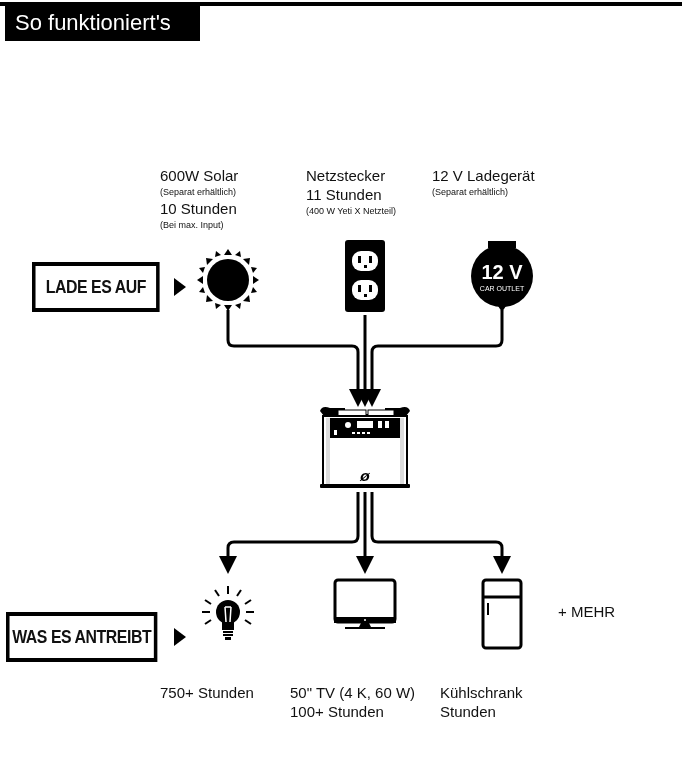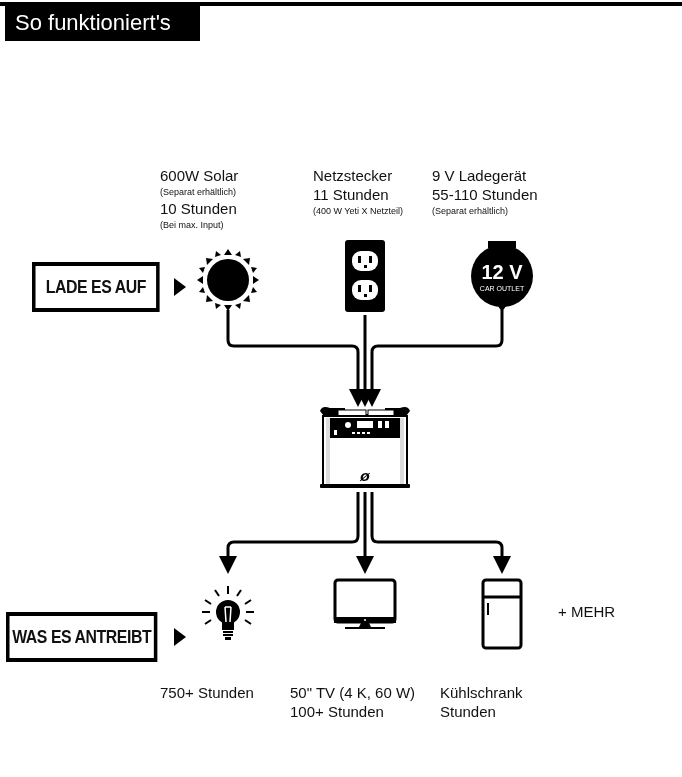--- a/index.html
+++ b/index.html
@@ -7,21 +7,21 @@
   .top-rule { position: absolute; left: 0; top: 2px; width: 682px; height: 4px; background: #000; }
   .title-box { position: absolute; left: 5px; top: 4px; width: 195px; height: 37px; background: #000000; color: #fff; font-family: "Liberation Sans", sans-serif; font-size: 22px; line-height: 37px; padding-left: 10px; box-sizing: border-box; }
   .diagram-svg { position: absolute; left: 0; top: 0; }
   .label-box { position: absolute; border: 4px solid #000; background: #fff; box-sizing: border-box; font-family: "Liberation Sans", sans-serif; font-weight: bold; font-size: 18px; letter-spacing: -0.5px; display: flex; align-items: center; justify-content: center; transform: scaleX(0.88); transform-origin: left center; }
   .label-charge { left: 32px; top: 262px; width: 145px; height: 50px; }
   .label-powers { left: 6px; top: 612px; width: 172px; height: 50px; }
   .caption { position: absolute; text-align: left; font-family: "Liberation Sans", sans-serif; }
   .caption .big { font-size: 15px; line-height: 19px; }
   .caption .small { font-size: 9px; line-height: 14px; }
   .cap-solar { left: 160px; top: 166px; width: 130px; }
-  .cap-wall { left: 313px; top: 166px; width: 130px; }
+  .cap-wall { left: 306px; top: 166px; width: 130px; }
   .cap-car { left: 432px; top: 166px; width: 150px; }
   .cap-lights { left: 160px; top: 683px; width: 140px; }
   .cap-tv { left: 290px; top: 683px; width: 170px; }
   .cap-fridge { left: 440px; top: 683px; width: 140px; }
   .more-label { position: absolute; left: 558px; top: 603px; font-family: "Liberation Sans", sans-serif; font-size: 15px; }
   .carout-text { font-family: "Liberation Sans", sans-serif; }
 </style>
 </head>
 <body>
 
@@ -158,22 +158,21 @@
   <div class="small">(Bei max. Input)</div>
 </div>
 
 <div class="caption cap-wall">
   <div class="big">Netzstecker</div>
   <div class="big">11 Stunden</div>
   <div class="small">(400 W Yeti X Netzteil)</div>
 </div>
 
 <div class="caption cap-car">
-  <div class="big">9 V Ladegerät</div>
-  <div class="big">55-110 Stunden</div>
+  <div class="big">12 V Ladegerät</div>
   <div class="small">(Separat erhältlich)</div>
 </div>
 
 <div class="caption cap-lights">
   <div class="big">750+ Stunden</div>
 </div>
 
 <div class="caption cap-tv">
   <div class="big">50" TV (4 K, 60 W)</div>
   <div class="big">100+ Stunden</div>

